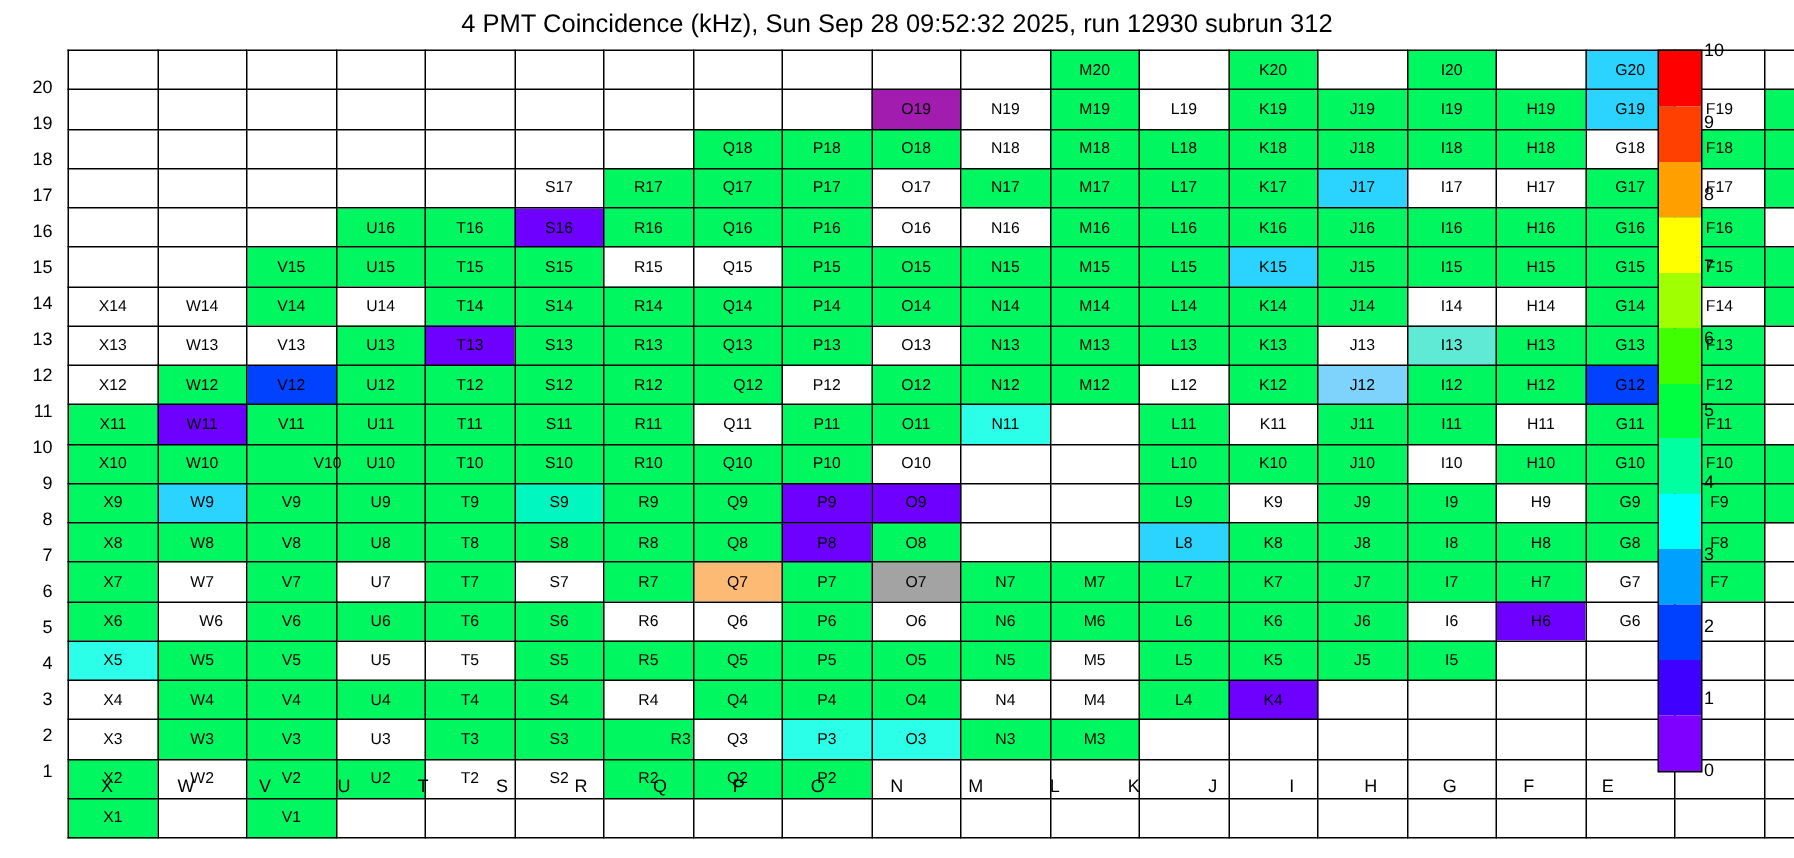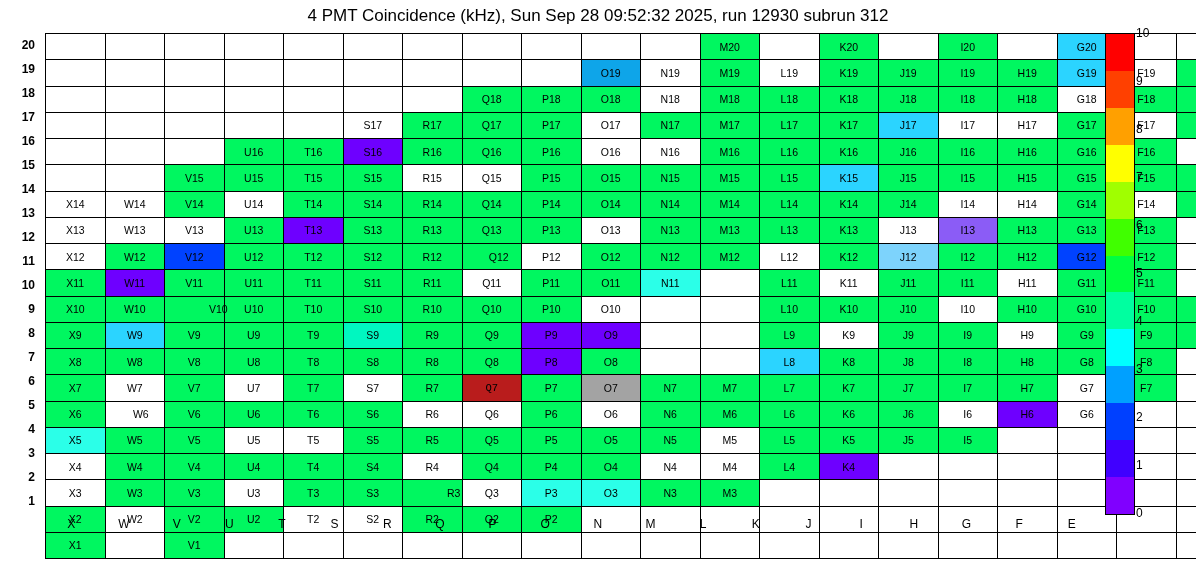--- a/index.html
+++ b/index.html
@@ -14,21 +14,21 @@
   }
   table.grid td.cell{
     border:1px solid #000;
     width:58.5px;height:25.25px;
     text-align:center;vertical-align:middle;
     font-size:10.5px;color:#000;
     padding:0;
     background:#ffffff;
   }
   #rowlabels{
-    position:absolute;left:0px;top:33px;width:42px;height:480px;font-weight:bold;
+    position:absolute;left:0px;top:46px;width:42px;height:480px;
   }
   #rowlabels div{
     height:24px;line-height:24px;text-align:right;padding-right:7px;font-size:12px;color:#000;
   }
   #collabels{
     position:absolute;left:45px;top:514px;width:1053px;height:20px;display:flex;
   }
   #collabels div{
     flex:1 1 0;text-align:center;font-size:12px;color:#000;line-height:20px;
   }
@@ -103,21 +103,21 @@
           <tr>
             <td class="cell" style="background: rgb(255, 255, 255);"></td>
             <td class="cell" style="background: rgb(255, 255, 255);"></td>
             <td class="cell" style="background: rgb(255, 255, 255);"></td>
             <td class="cell" style="background: rgb(255, 255, 255);"></td>
             <td class="cell" style="background: rgb(255, 255, 255);"></td>
             <td class="cell" style="background: rgb(255, 255, 255);"></td>
             <td class="cell" style="background: rgb(255, 255, 255);"></td>
             <td class="cell" style="background: rgb(255, 255, 255);"></td>
             <td class="cell" style="background: rgb(255, 255, 255);"></td>
-            <td class="cell" style="background: #0ea5e9;">O19</td>
+            <td class="cell" style="background: #a21caf;">O19</td>
             <td class="cell" style="background: rgb(255, 255, 255);">N19</td>
             <td class="cell" style="background: rgb(0, 247, 96);">M19</td>
             <td class="cell" style="background: rgb(255, 255, 255);">L19</td>
             <td class="cell" style="background: rgb(0, 247, 96);">K19</td>
             <td class="cell" style="background: rgb(0, 247, 96);">J19</td>
             <td class="cell" style="background: rgb(0, 247, 96);">I19</td>
             <td class="cell" style="background: rgb(0, 247, 96);">H19</td>
             <td class="cell" style="background: rgb(43, 212, 255);">G19</td>
             <td class="cell" style="background: rgb(255, 255, 255);">F19</td>
             <td class="cell" style="background: rgb(0, 247, 96);">E19</td>
@@ -241,21 +241,21 @@
             <td class="cell" style="background: rgb(0, 247, 96);">S13</td>
             <td class="cell" style="background: rgb(0, 247, 96);">R13</td>
             <td class="cell" style="background: rgb(0, 247, 96);">Q13</td>
             <td class="cell" style="background: rgb(0, 247, 96);">P13</td>
             <td class="cell" style="background: rgb(255, 255, 255);">O13</td>
             <td class="cell" style="background: rgb(0, 247, 96);">N13</td>
             <td class="cell" style="background: rgb(0, 247, 96);">M13</td>
             <td class="cell" style="background: rgb(0, 247, 96);">L13</td>
             <td class="cell" style="background: rgb(0, 247, 96);">K13</td>
             <td class="cell" style="background: rgb(255, 255, 255);">J13</td>
-            <td class="cell" style="background: #8b5cf6;">I13</td>
+            <td class="cell" style="background: #5eead4;">I13</td>
             <td class="cell" style="background: rgb(0, 247, 96);">H13</td>
             <td class="cell" style="background: rgb(0, 247, 96);">G13</td>
             <td class="cell" style="background: rgb(0, 247, 96);">F13</td>
             <td class="cell" style="background: rgb(255, 255, 255);">E13</td>
           </tr>
           <tr>
             <td class="cell" style="background: rgb(255, 255, 255);">X12</td>
             <td class="cell" style="background: rgb(0, 247, 96);">W12</td>
             <td class="cell" style="background: rgb(0, 66, 255);">V12</td>
             <td class="cell" style="background: rgb(0, 247, 96);">U12</td>
@@ -365,21 +365,21 @@
             <td class="cell" style="background: rgb(255, 255, 255);"></td>
           </tr>
           <tr>
             <td class="cell" style="background: rgb(0, 247, 96);">X7</td>
             <td class="cell" style="background: rgb(255, 255, 255);">W7</td>
             <td class="cell" style="background: rgb(0, 247, 96);">V7</td>
             <td class="cell" style="background: rgb(255, 255, 255);">U7</td>
             <td class="cell" style="background: rgb(0, 247, 96);">T7</td>
             <td class="cell" style="background: rgb(255, 255, 255);">S7</td>
             <td class="cell" style="background: rgb(0, 247, 96);">R7</td>
-            <td class="cell" style="background: #b91c1c; font-family: Liberation Mono, monospace;">Q7</td>
+            <td class="cell" style="background: #fdba74;">Q7</td>
             <td class="cell" style="background: rgb(0, 247, 96);">P7</td>
             <td class="cell" style="background: #a3a3a3;">O7</td>
             <td class="cell" style="background: rgb(0, 247, 96);">N7</td>
             <td class="cell" style="background: rgb(0, 247, 96);">M7</td>
             <td class="cell" style="background: rgb(0, 247, 96);">L7</td>
             <td class="cell" style="background: rgb(0, 247, 96);">K7</td>
             <td class="cell" style="background: rgb(0, 247, 96);">J7</td>
             <td class="cell" style="background: rgb(0, 247, 96);">I7</td>
             <td class="cell" style="background: rgb(0, 247, 96);">H7</td>
             <td class="cell" style="background: rgb(255, 255, 255);">G7</td>

